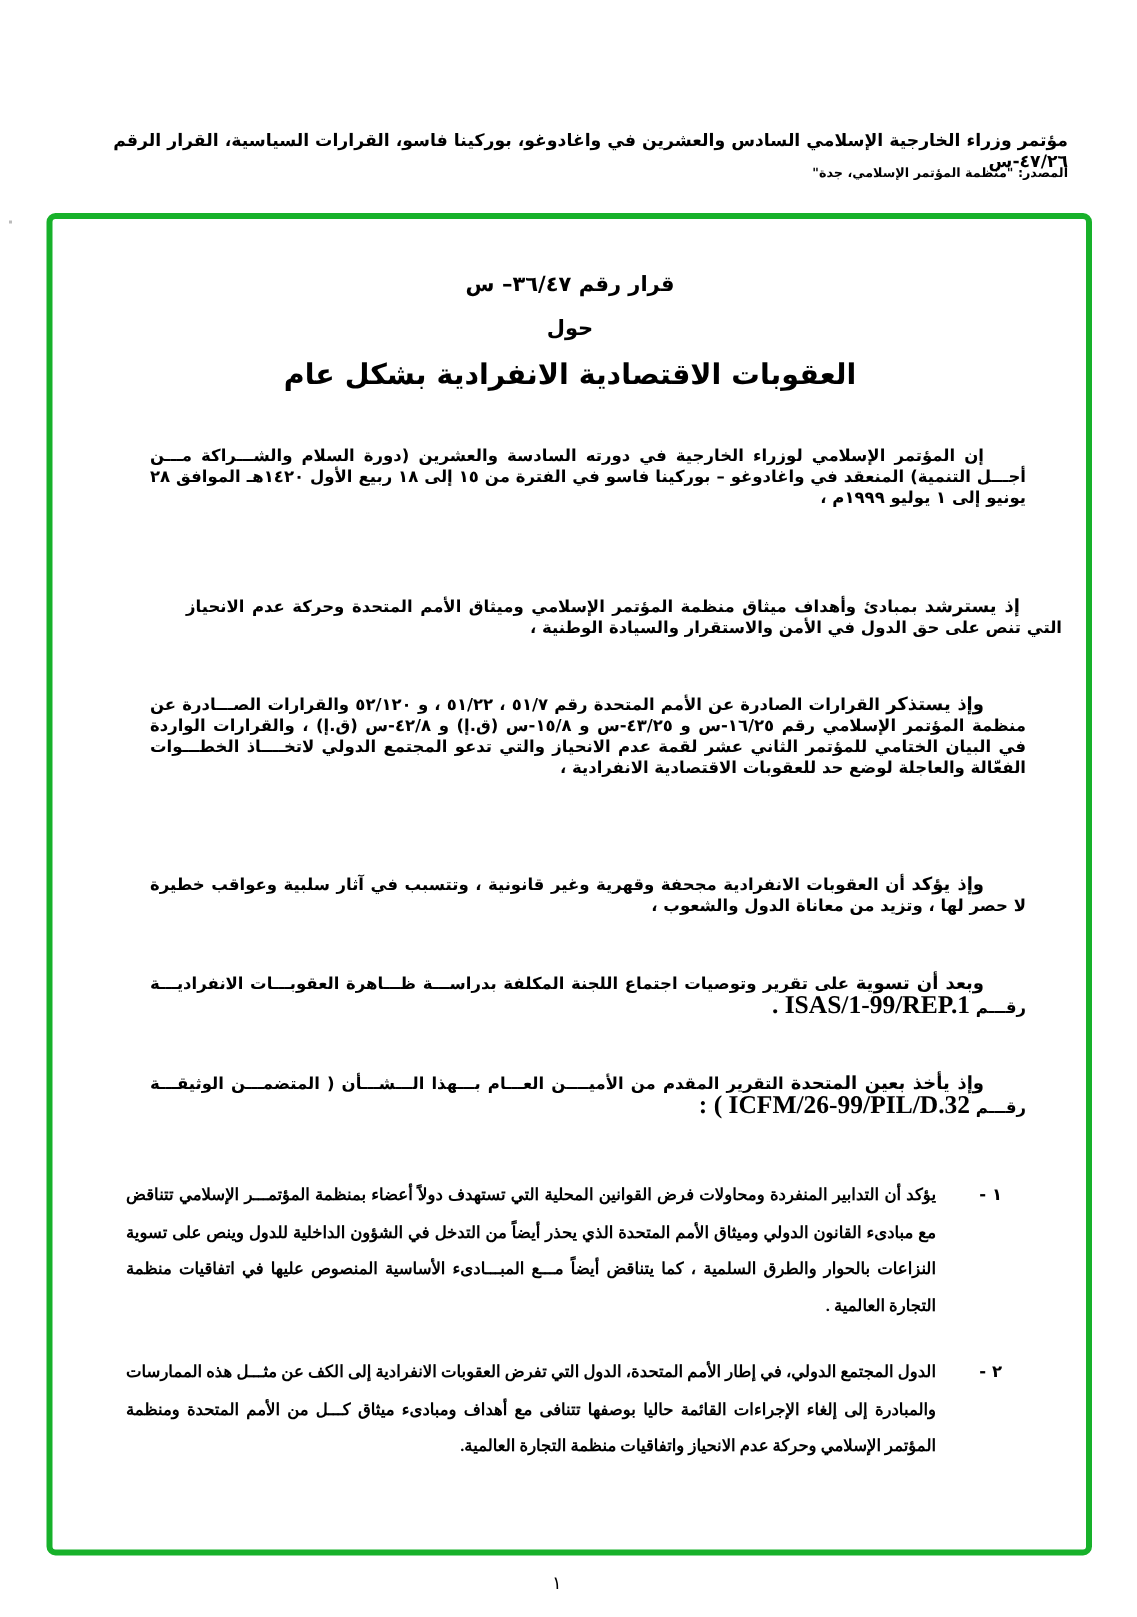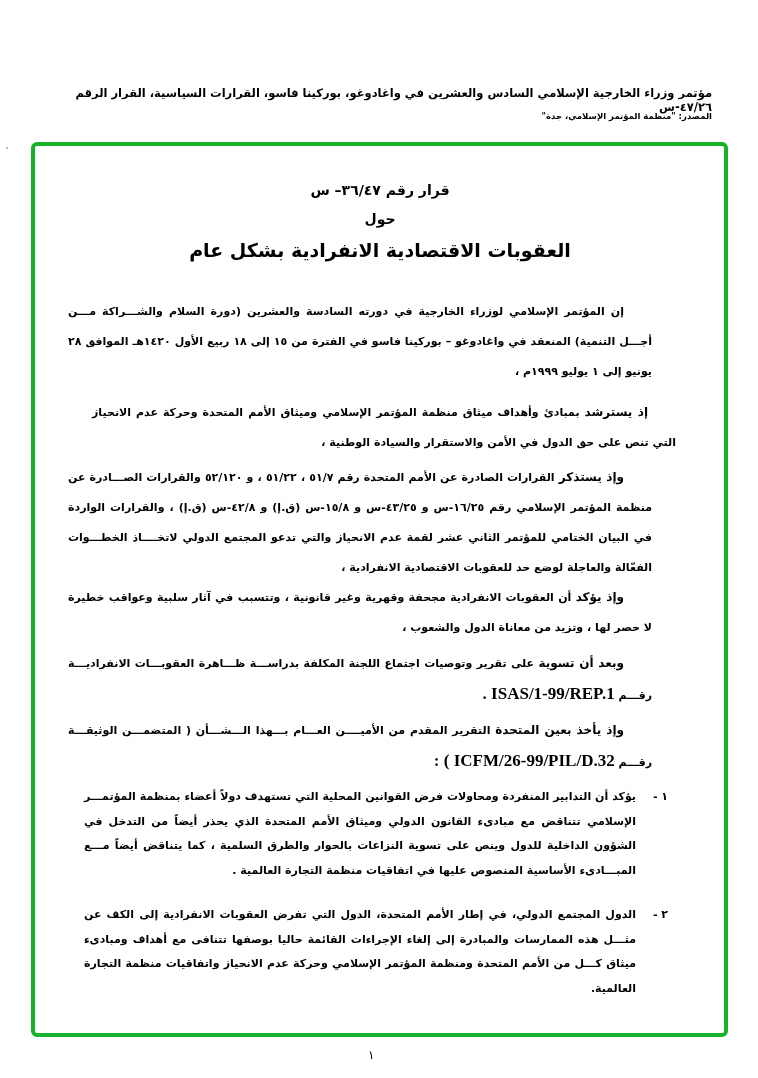--- a/index.html
+++ b/index.html
@@ -20,41 +20,41 @@
     border: 4px solid #17b12a; border-radius: 6px;
   }
   .res-title {
     position: absolute; left: 60px; width: 640px; text-align: center;
     direction: rtl; font-weight: bold; font-size: 14px;
   }
   .rt1 { top: 182px; }
   .rt2 { top: 211px; }
   .rt3 { top: 239px; font-size: 19px; }
   .para {
-    position: absolute; left: 68px; width: 584px; direction: rtl;
-    text-align: justify; font-size: 11px; line-height: 30px; font-weight: bold;
+    position: absolute; left: 100px; width: 584px; direction: rtl;
+    text-align: justify; font-size: 11px; line-height: 14px; font-weight: bold;
     text-indent: 28px;
   }
   .para .kw { font-weight: 900; font-size: 12px; }
   .para .latin { font-family: "Liberation Serif", serif; font-size: 17px; font-weight: bold; unicode-bidi: embed; direction: ltr; display:inline-block; }
   .p1 { top: 297px; }
   .p2 { top: 397px; margin-left: 24px; }
   .p3 { top: 462px; }
   .p4 { top: 582px; }
   .p5 { top: 648px; }
   .p6 { top: 715px; }
   .item {
     position: absolute; left: 84px; width: 584px; direction: rtl;
     font-size: 11px; line-height: 24.5px; font-weight: bold;
   }
   .item .num {
     position: absolute; right: 0; top: 0; width: 28px; text-align: right;
   }
   .item .body {
-    margin-right: 32px; text-align: justify;
+    margin-right: 44px; text-align: justify; font-family: Liberation Serif, serif;
   }
   .i1 { top: 785px; }
   .i2 { top: 903px; }
   .pgnum { position: absolute; left: 368px; top: 1048px; font-size: 12px; direction: rtl; }
 </style>
 </head>
 <body>
 
 <div class="hdr hdr-title">مؤتمر وزراء الخارجية الإسلامي السادس والعشرين في واغادوغو، بوركينا فاسو، القرارات السياسية، القرار الرقم ٤٧/٢٦-س</div>
 <div class="hdr hdr-source">المصدر: "منظمة المؤتمر الإسلامي، جدة"</div>

